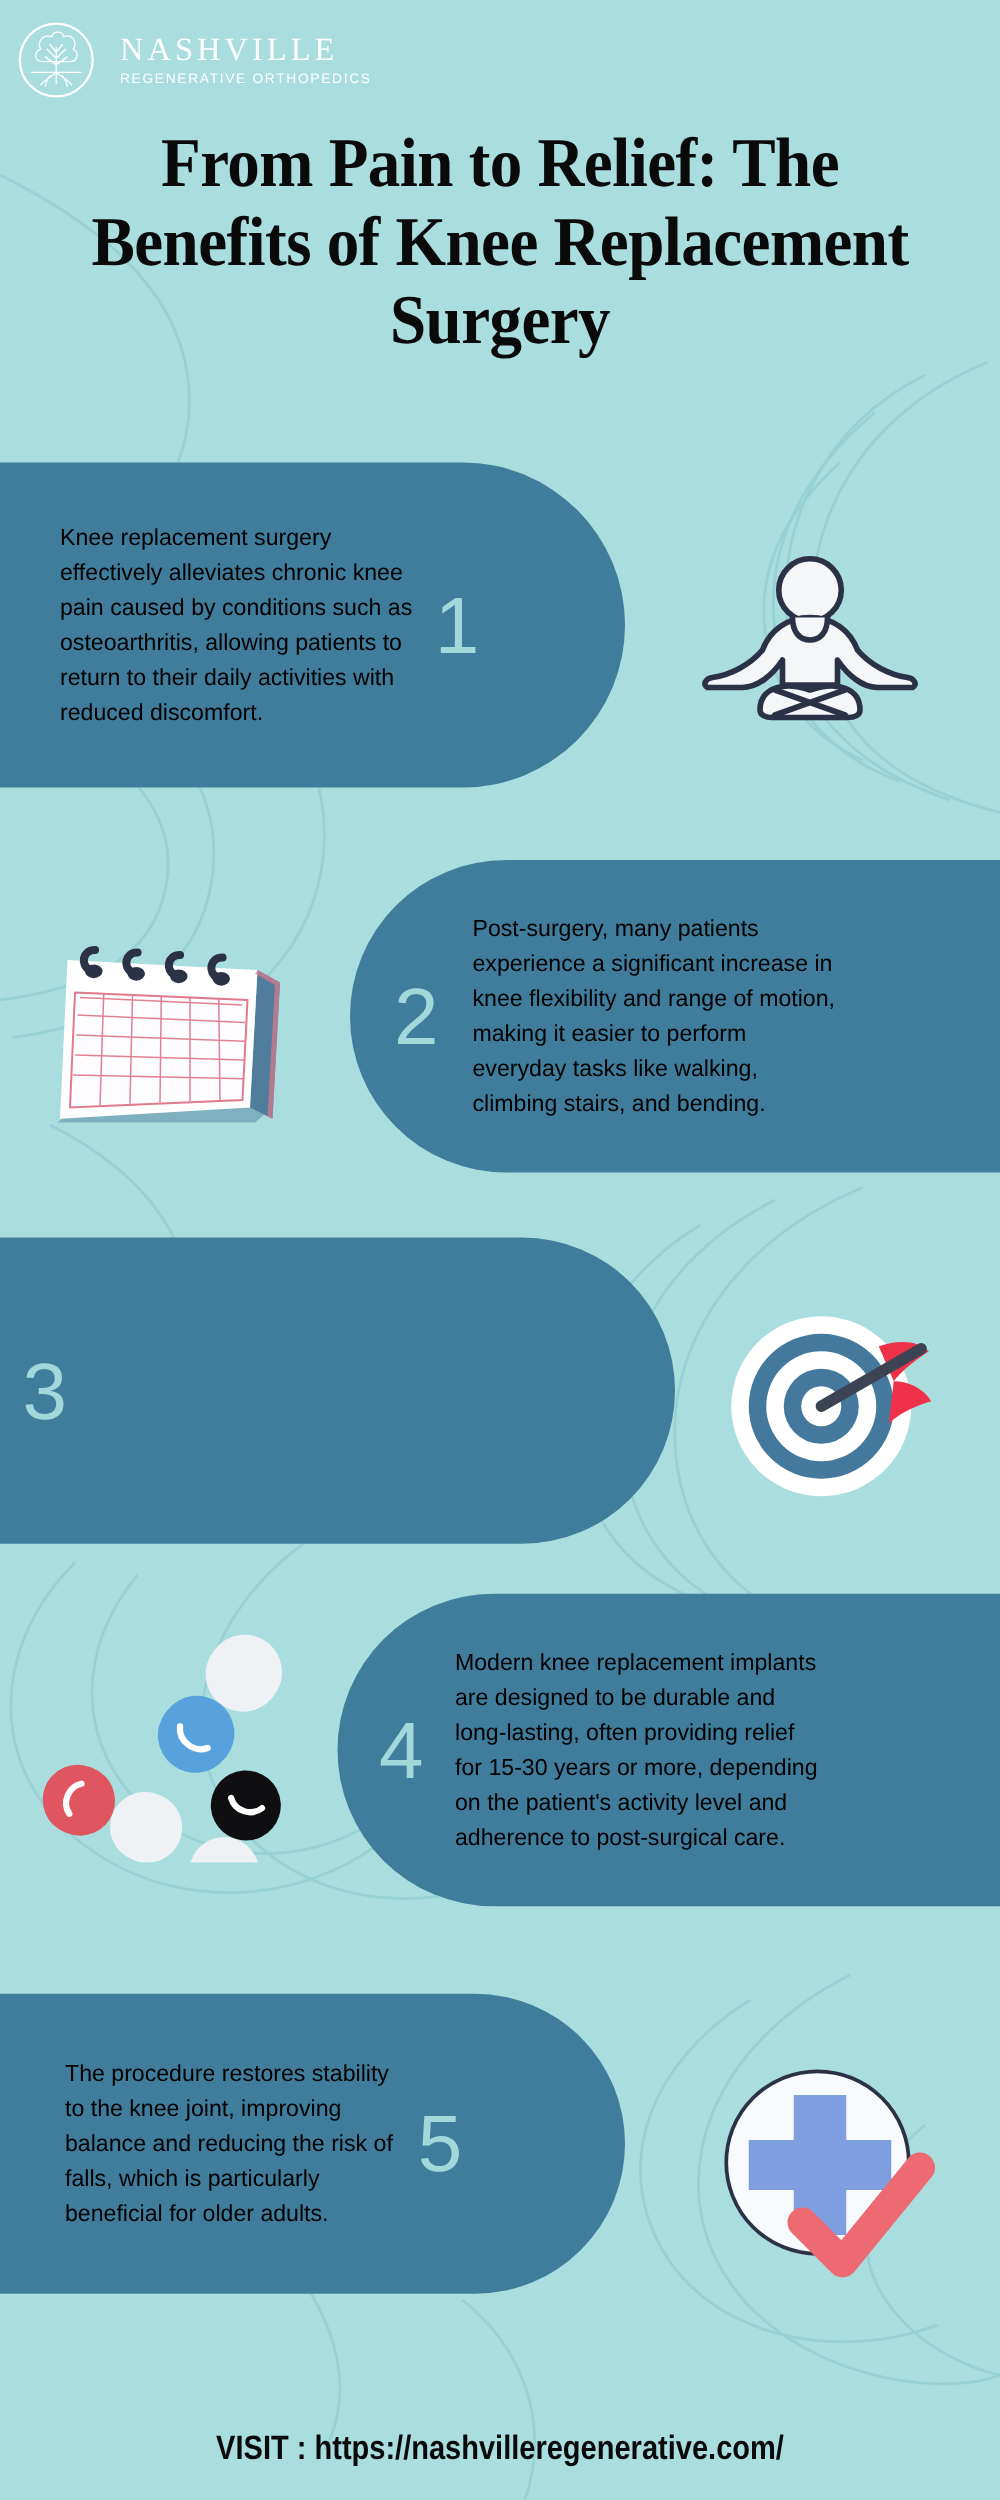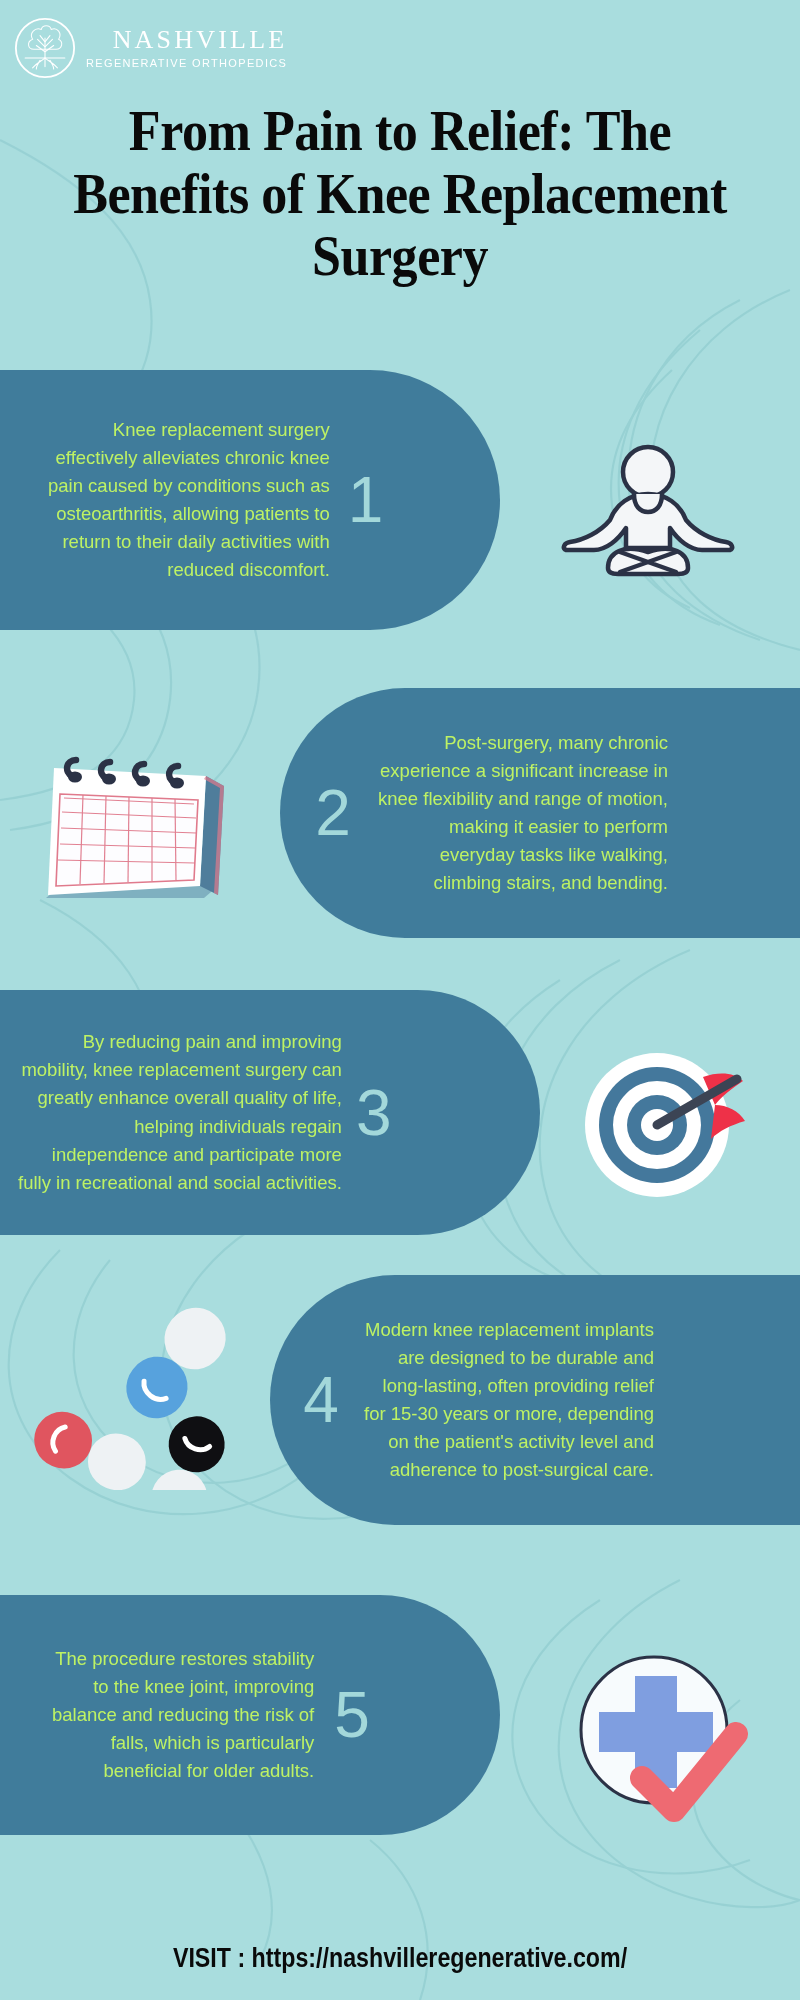--- a/index.html
+++ b/index.html
@@ -8,21 +8,21 @@
     font-family:"Liberation Sans", sans-serif;
     background:#a9ddde;
     position:relative;
     overflow:hidden;
   }
   #bg-contours { position:absolute; inset:0; width:800px; height:2000px; z-index:0; pointer-events:none; }
 
   .page { position:relative; z-index:2; width:800px; height:2000px; }
 
   
-  .header { display:flex; align-items:center; gap:10px; padding:14px 0 0 14px; height:82px;text-align:right; }
+  .header { display:flex; align-items:center; gap:20px; padding:14px 0 0 14px; height:82px; }
   .logo-mark { width:62px; height:62px; flex:none; }
   .logo-text { display:flex; flex-direction:column; justify-content:center; line-height:1; }
   .logo-name {
     font-family:"Liberation Serif", serif;
     font-size:26px; letter-spacing:3.2px; color:#ffffff; font-weight:400;
   }
   .logo-sub {
     font-size:11px; letter-spacing:1.35px; color:#ffffff; font-weight:400; margin-top:5px;
   }
 
@@ -43,25 +43,24 @@
   .card {
     position:absolute;
     background:#407c9b;
     display:flex;
     align-items:center;
   }
   .card.left  { left:0;  border-top-right-radius:130px; border-bottom-right-radius:130px; }
   .card.right { right:0; border-top-left-radius:130px;  border-bottom-left-radius:130px; }
 
   .card-text {
-    color:#bef264;
+    color:#000000;
     font-size:18.5px;
     line-height:1.52;
     white-space:pre-line;
-    text-align:right;
   }
   .card-num {
     color:#a3d8da;
     font-size:64px;
     font-weight:400;
     line-height:1;
     flex:none;
     text-align:center;
   }
 
@@ -145,21 +144,21 @@
       <circle cx="100" cy="32" r="25"></circle>
       <path d="M100 54 C 82 54 68 64 62 80 C 52 92 36 100 22 102 C 16 103 14 108 18 110 L 46 110 C 58 110 70 100 78 88 L 78 108 L 122 108 L 122 88 C 130 100 142 110 154 110 L 182 110 C 186 108 184 103 178 102 C 164 100 148 92 138 80 C 132 64 118 54 100 54 Z"></path>
       <path d="M86 54 C 86 66 92 72 100 72 C 108 72 114 66 114 54"></path>
       <path d="M60 128 C 60 112 76 104 100 112 C 124 104 140 112 140 128 C 140 132 136 134 130 134 L 70 134 C 64 134 60 132 60 128 Z"></path>
       <path d="M72 112 L 128 132 M128 112 L 72 132"></path>
     </g>
   </svg>
 
   <div class="card right" style="top:688px; width:520px; height:250px; padding:0 34px 0 26px; gap:18px;">
     <div class="card-num" style="width:54px;">2</div>
-    <div class="card-text">Post-surgery, many chronic
+    <div class="card-text">Post-surgery, many patients
 experience a significant increase in
 knee flexibility and range of motion,
 making it easier to perform
 everyday tasks like walking,
 climbing stairs, and bending.</div>
   </div>
   <svg class="icon-abs" style="left:18px; top:690px; width:230px; height:230px;" viewBox="0 0 230 230">
     <g>
       <path d="M28 208 L 186 208 L 200 196 L 42 196 Z" fill="#5c8aa8" opacity="0.55"></path>
       <path d="M188 86 L 206 96 L 200 205 L 182 196 Z" fill="#4f7d9b"></path>
@@ -187,26 +186,20 @@
       <g fill="#2b3246">
         <ellipse cx="57" cy="87" rx="7" ry="5.5"></ellipse>
           <ellipse cx="91" cy="89" rx="7" ry="5.5"></ellipse>
         <ellipse cx="125" cy="91" rx="7" ry="5.5"></ellipse>
           <ellipse cx="159" cy="93" rx="7" ry="5.5"></ellipse>
       </g>
     </g>
   </svg>
 
   <div class="card left" style="top:990px; width:540px; height:245px; padding:0 26px 0 18px; gap:14px;">
-    <div class="card-text">By reducing pain and improving
-mobility, knee replacement surgery can
-greatly enhance overall quality of life,
-helping individuals regain
-independence and participate more
-fully in recreational and social activities.</div>
     <div class="card-num">3</div>
   </div>
   <svg class="icon-abs" style="left:575px; top:1035px; width:180px; height:170px;" viewBox="0 0 180 170">
     <circle cx="82" cy="90" r="72" fill="#ffffff"></circle>
     <circle cx="82" cy="90" r="58" fill="#44789c"></circle>
     <circle cx="82" cy="90" r="44" fill="#ffffff"></circle>
     <circle cx="82" cy="90" r="30" fill="#44789c"></circle>
     <circle cx="82" cy="90" r="16" fill="#ffffff"></circle>
     <path d="M128 42 C 145 36 160 38 168 46 C 156 54 146 62 140 70 Z" fill="#ee3148"></path>
     <path d="M140 70 C 152 70 164 76 170 86 C 156 90 144 96 136 104 Z" fill="#ee3148"></path>

